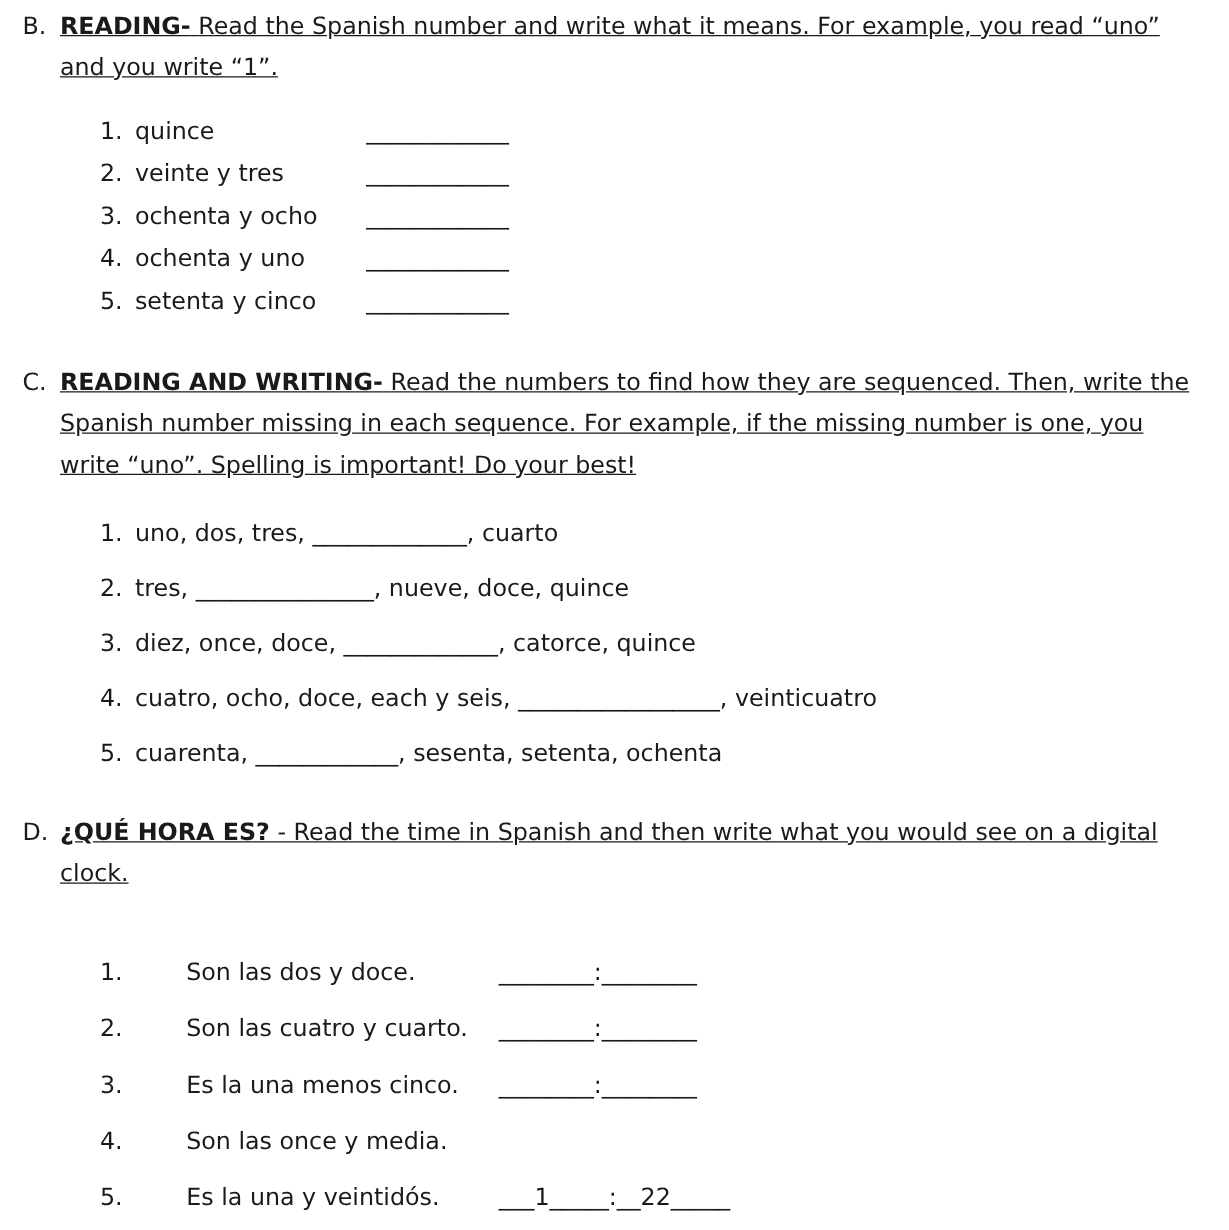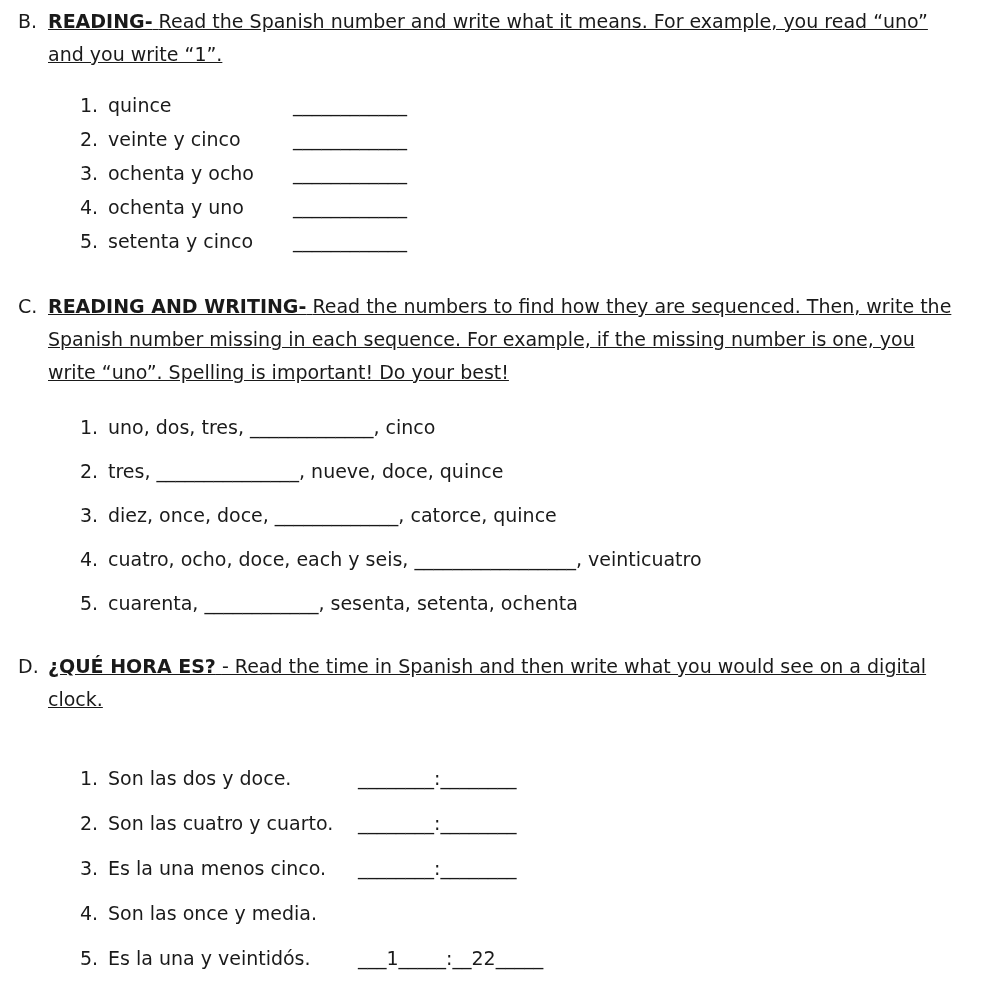--- a/index.html
+++ b/index.html
@@ -31,21 +31,21 @@
 
   
   .sec-c { margin-top: 32px; }
   .list-c { margin-top: 16px; }
   .list-c .row { line-height: 44px; }
 
   
   .sec-d { margin-top: 25px; }
   .list-d { margin-top: 40px; }
   .list-d .row { line-height: 45px; }
-  .list-d .sentence { flex: none; width: 250px; }
+  .list-d .sentence { flex: none; width: 250px; margin-left: 41px; }
 
   .blank { white-space: pre; letter-spacing: 0; }
 </style>
 </head>
 <body>
 
 <div class="page">
 
   <section class="sec sec-b">
     <div class="sec-header">
@@ -56,21 +56,21 @@
       </p>
     </div>
     <div class="list list-b">
       <div class="row">
         <span class="num">1.</span>
         <span class="term">quince</span>
         <span class="blank">____________</span>
       </div>
       <div class="row">
         <span class="num">2.</span>
-        <span class="term">veinte y cinco</span>
+        <span class="term">veinte y tres</span>
         <span class="blank">____________</span>
       </div>
       <div class="row">
         <span class="num">3.</span>
         <span class="term">ochenta y ocho</span>
         <span class="blank">____________</span>
       </div>
       <div class="row">
         <span class="num">4.</span>
         <span class="term">ochenta y uno</span>
@@ -88,21 +88,21 @@
     <div class="sec-header">
       <span class="sec-letter">C.</span>
       <p class="sec-text">
         <span class="sec-title">READING AND WRITING-</span>
         <span>Read the numbers to find how they are sequenced. Then, write the Spanish number missing in each sequence. For example, if the missing number is one, you write “uno”. Spelling is important! Do your best!</span>
       </p>
     </div>
     <div class="list list-c">
       <div class="row">
         <span class="num">1.</span>
-        <span class="seq blank">uno, dos, tres, _____________, cinco</span>
+        <span class="seq blank">uno, dos, tres, _____________, cuarto</span>
       </div>
       <div class="row">
         <span class="num">2.</span>
         <span class="seq blank">tres, _______________, nueve, doce, quince</span>
       </div>
       <div class="row">
         <span class="num">3.</span>
         <span class="seq blank">diez, once, doce, _____________, catorce, quince</span>
       </div>
       <div class="row">

